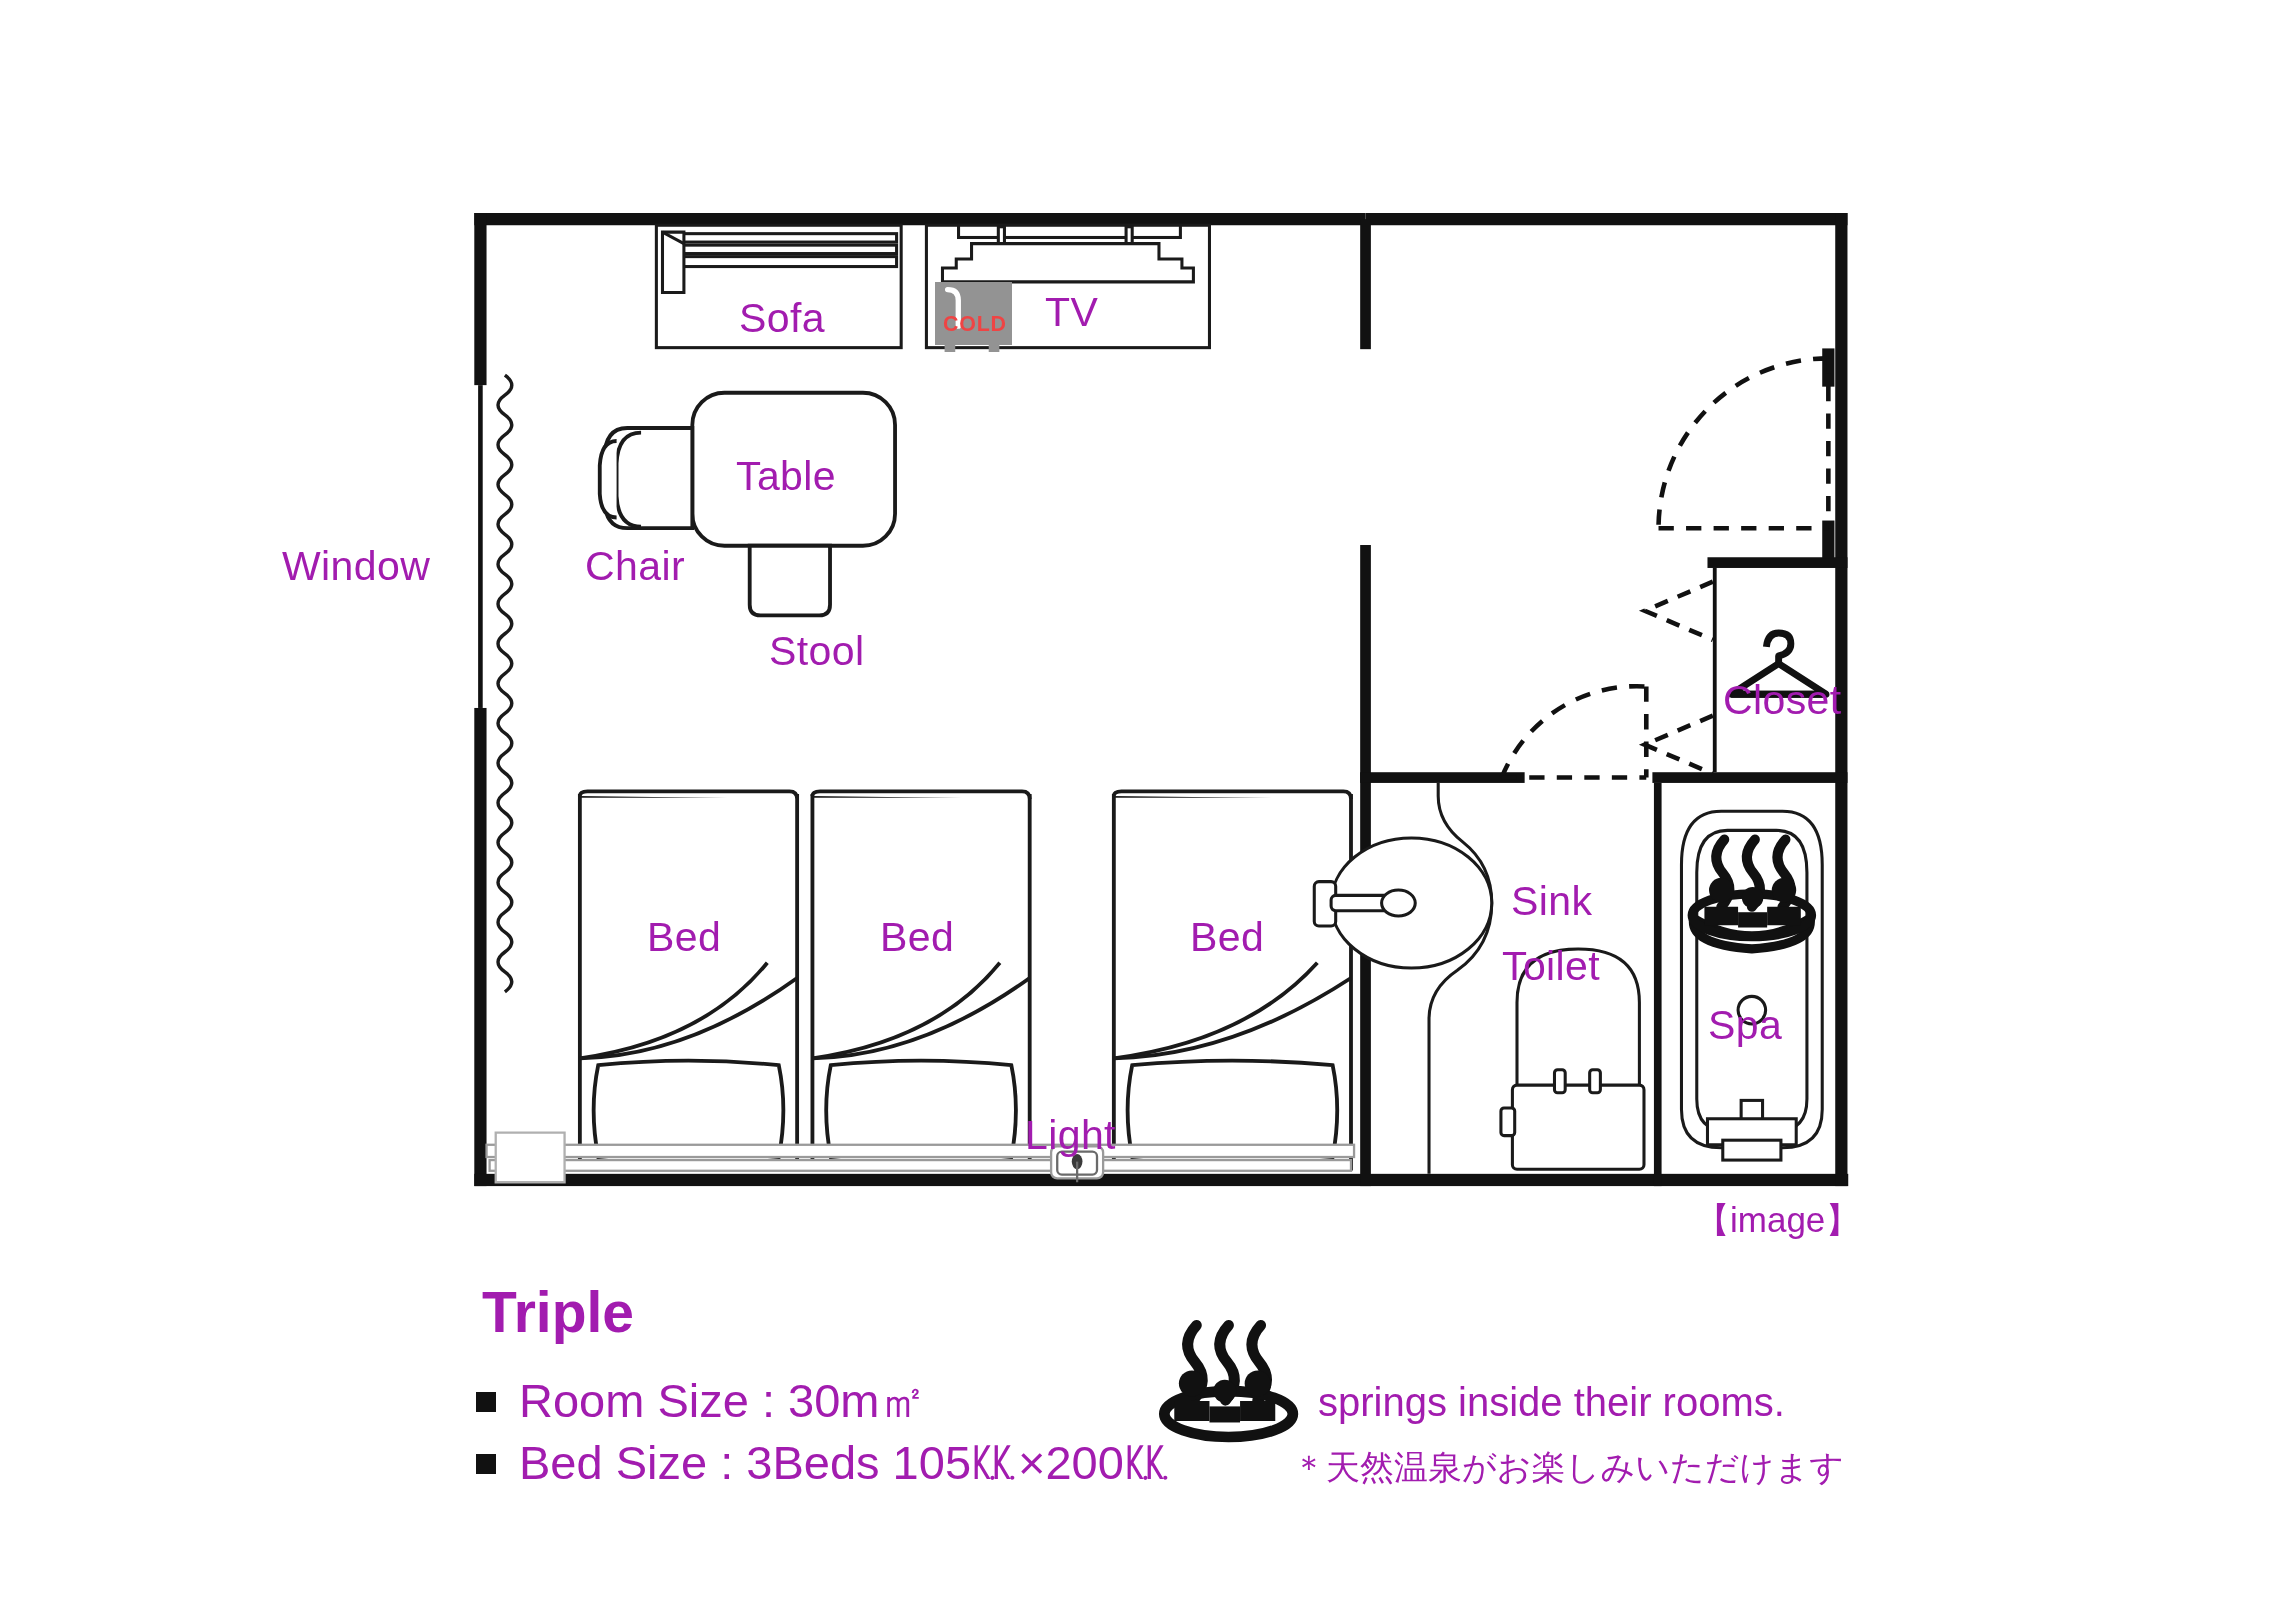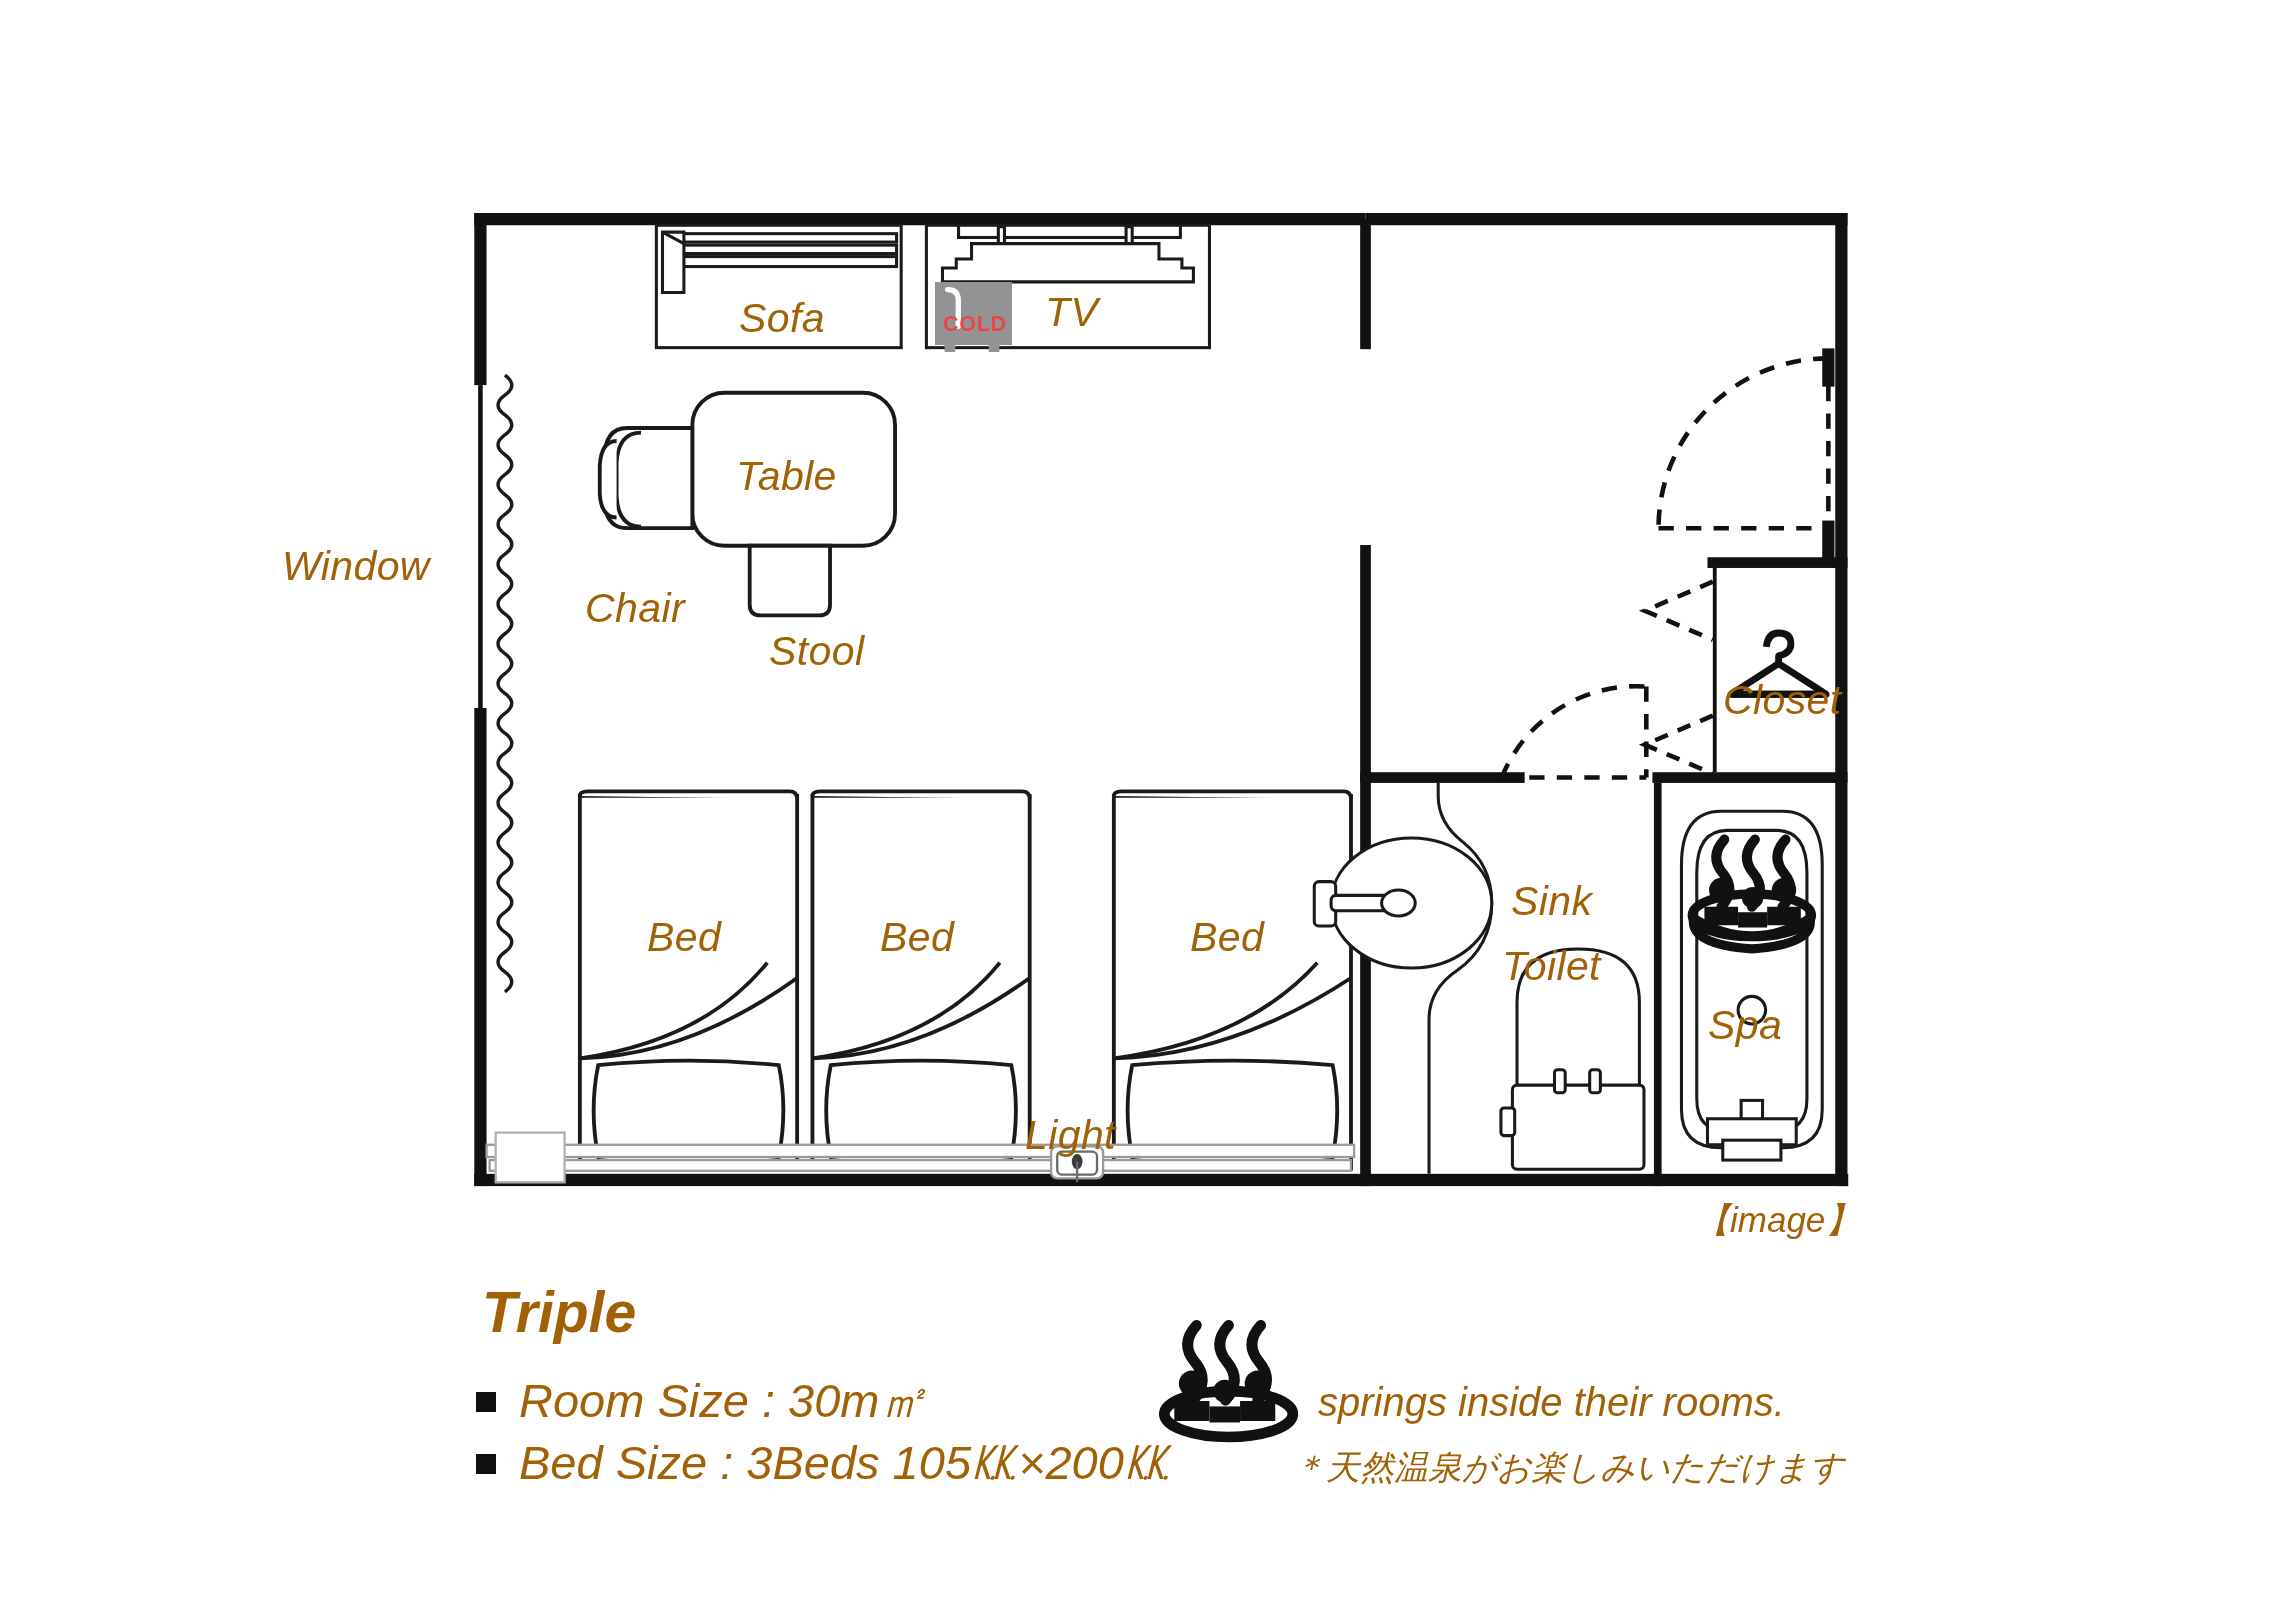--- a/index.html
+++ b/index.html
@@ -1,19 +1,19 @@
 <!DOCTYPE html>
 <html style="font-size:12.2px"><head>
 <meta charset="utf-8">
 <style>
   html,body{margin:0;padding:0;background:#ffffff;}
   body{width:2295px;height:1624px;position:relative;font-family:"Liberation Sans",sans-serif;color:#111;}
   #root{position:absolute;left:0;top:0;width:2295px;height:1624px;}
   svg{position:absolute;left:0;top:0;}
-  .lbl{position:absolute;font-family:"Liberation Sans",sans-serif;color:#a16207;white-space:nowrap;font-style:italic;}
+  .lbl{position:absolute;font-family:"Liberation Sans",sans-serif;color:#a21caf;white-space:nowrap;}
   .plan-label{font-size:41px;letter-spacing:0.4px;}
   .title{font-size:57px;font-weight:bold;}
   .bullet-line{font-size:47px;display:flex;align-items:center;gap:23px;}
   .sq{display:inline-block;width:20px;height:20px;background:#111;}
   .note-en{font-size:40px;line-height:1.15;}
   .note-jp{font-size:34px;}
   .image-tag{font-size:35px;text-align:right;}
   .cold-box{position:absolute;background:#939393;}
   .cold-text{position:absolute;color:#ef4444;font-size:21.4px;font-weight:bold;letter-spacing:0.8px;font-family:"Liberation Sans",sans-serif;}
 </style>
@@ -280,21 +280,21 @@
   <div class="cold-text" style="left:943px;top:312px;">COLD</div>
 
   <div class="lbl plan-label" style="left:282px;top:543px;">Window</div>
 
   <div class="lbl plan-label" style="left:739px;top:295px;">Sofa</div>
 
   <div class="lbl plan-label" style="left:1045px;top:289px;">TV</div>
 
   <div class="lbl plan-label" style="left:736px;top:453px;">Table</div>
 
-  <div class="lbl plan-label" style="left:585px;top:543px;margin-top:42px;">Chair</div>
+  <div class="lbl plan-label" style="left:585px;top:543px;">Chair</div>
 
   <div class="lbl plan-label" style="left:769px;top:628px;">Stool</div>
 
   <div class="lbl plan-label" style="left:647px;top:914px;">Bed</div>
 
   <div class="lbl plan-label" style="left:880px;top:914px;">Bed</div>
 
   <div class="lbl plan-label" style="left:1190px;top:914px;">Bed</div>
 
   <div class="lbl plan-label" style="left:1025px;top:1112px;">Light</div>

